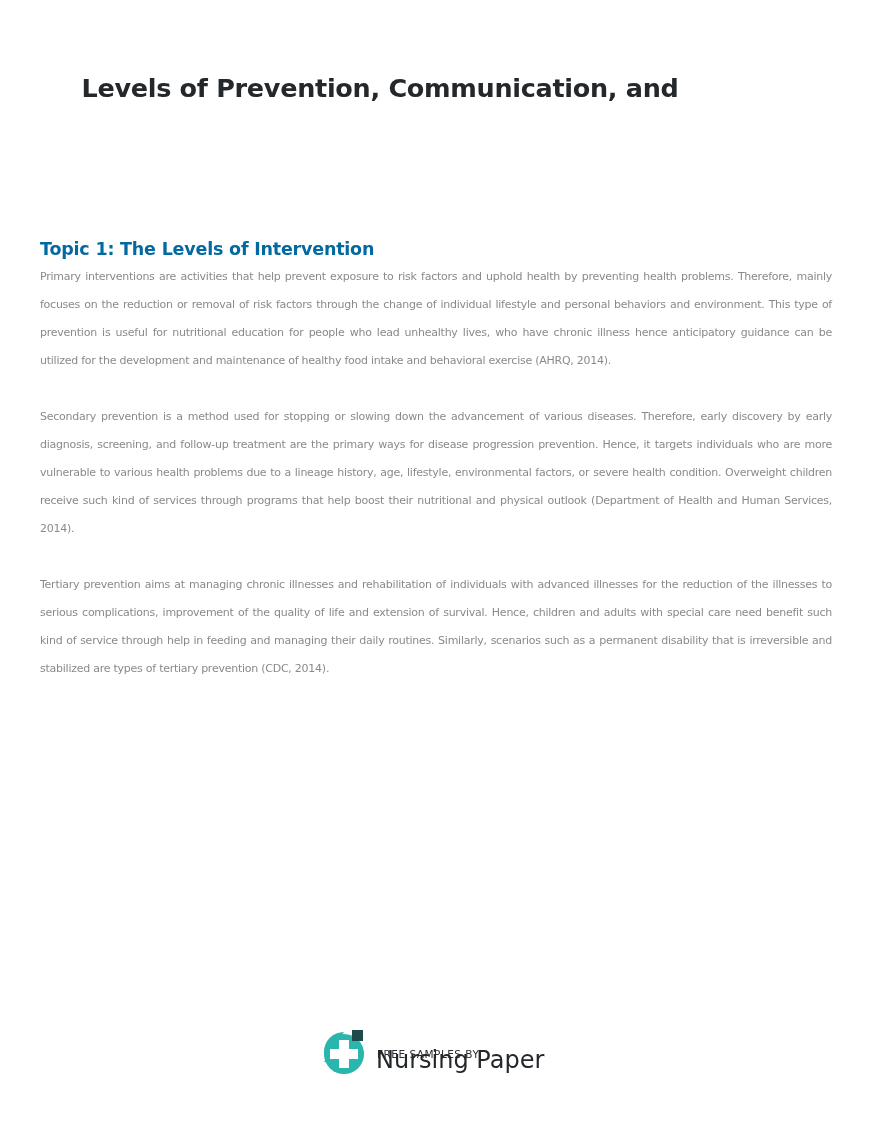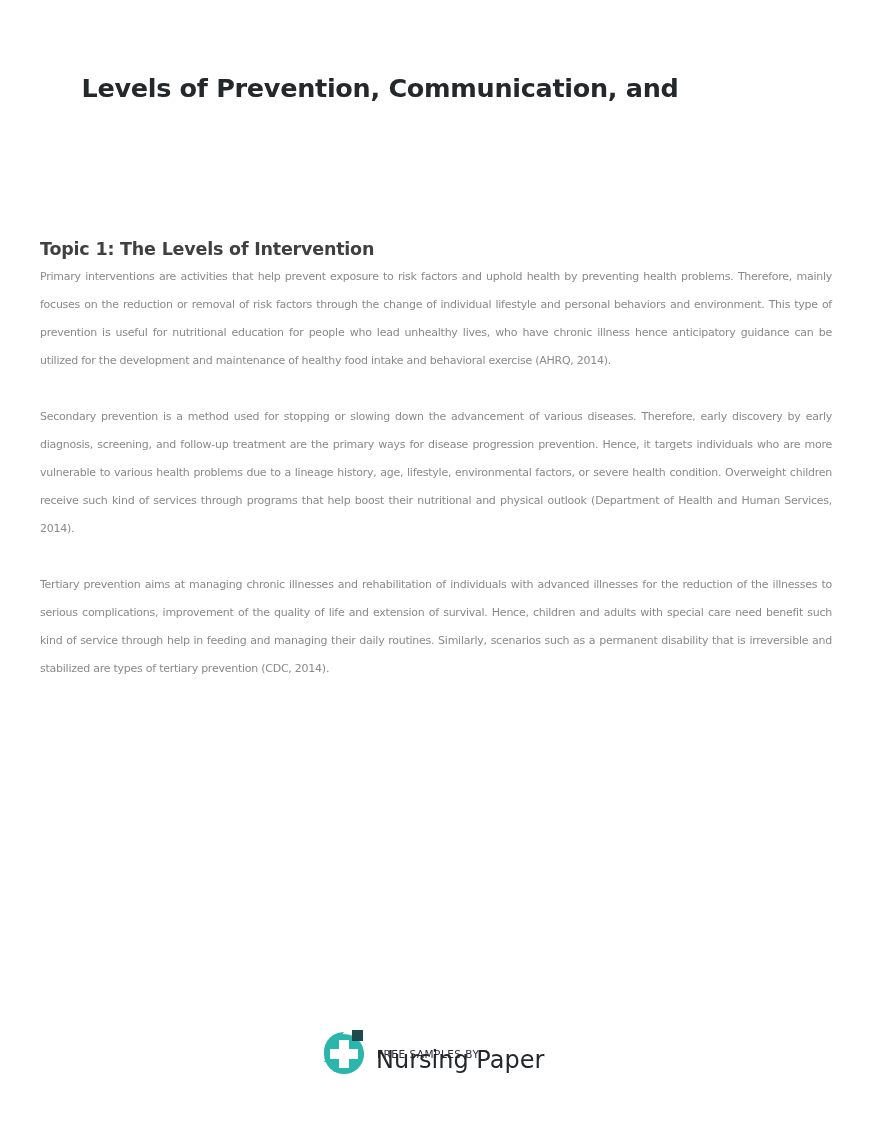--- a/index.html
+++ b/index.html
@@ -4,21 +4,21 @@
 <style>
   html, body { margin: 0; padding: 0; background: #ffffff; }
   body { width: 872px; height: 1128px; position: relative; overflow: hidden; font-family: "DejaVu Sans", "Liberation Sans", sans-serif; }
   .title {
     position: absolute; left: 0; top: 68px; width: 760px;
     text-align: center; color: #25282b; font-weight: bold;
     font-size: 25.5px; line-height: 41px; letter-spacing: -0.3px;
   }
   .content { position: absolute; left: 40px; top: 235px; width: 792px; }
   .topic-heading {
-    color: #404040; font-weight: bold; font-size: 17.5px; line-height: 28px; margin: 0;
+    color: #0369a1; font-weight: bold; font-size: 17.5px; line-height: 28px; margin: 0;
     letter-spacing: -0.2px;
   }
   .para {
     color: #8a8a8a; font-size: 11px; line-height: 28px; text-align: justify; margin: 0 0 28px 0;
     letter-spacing: -0.25px; word-spacing: 0px;
   }
   .footer { position: absolute; left: 322px; top: 1028px; height: 48px; width: 240px; }
   .logo { position: absolute; left: 0; top: 2px; width: 44px; height: 44px; }
   .footer-small {
     position: absolute; left: 55px; top: 20px; font-size: 10.5px; color: #2a2d31;

